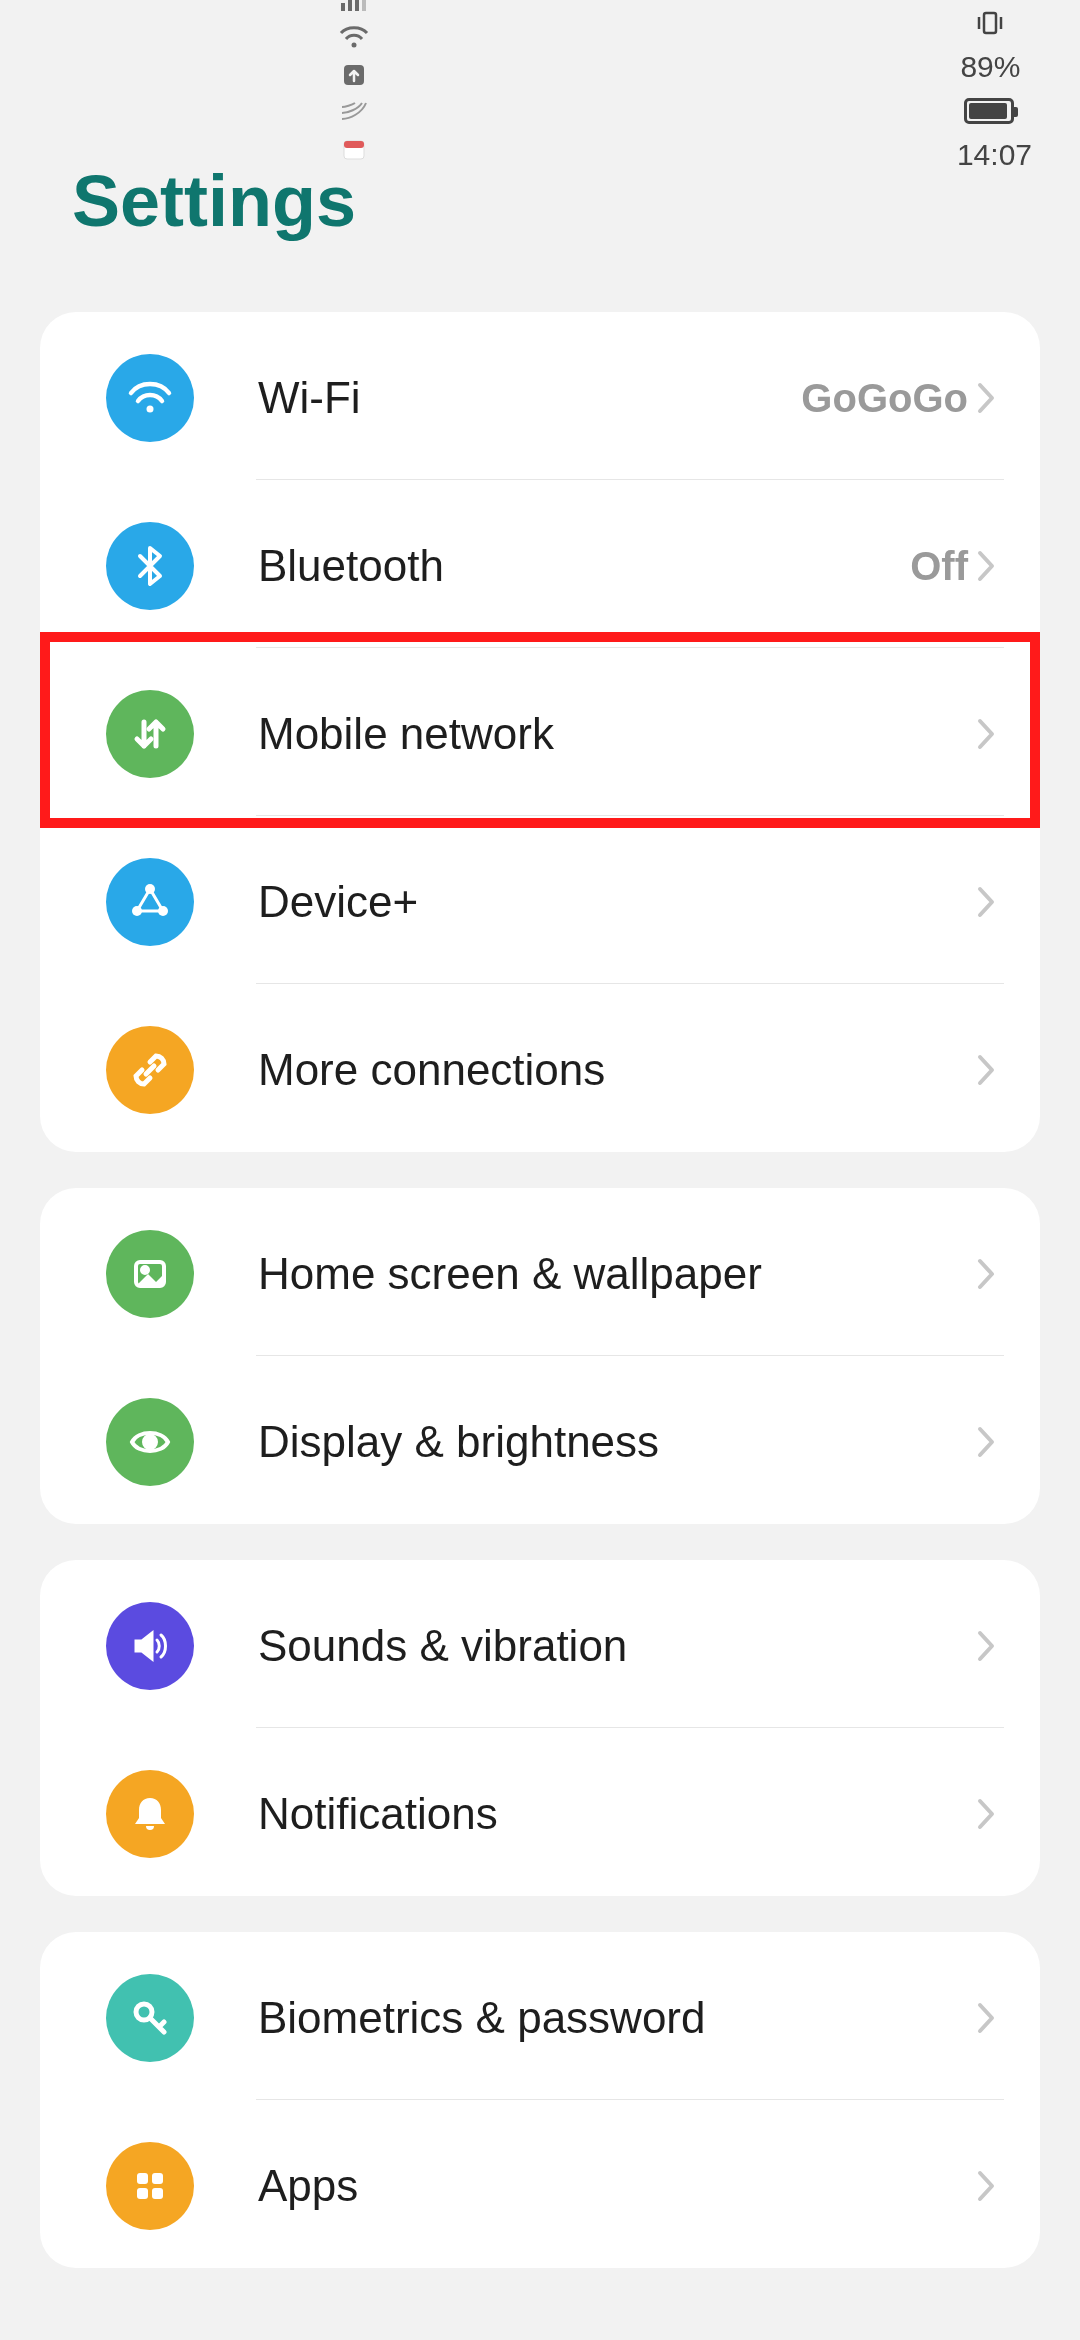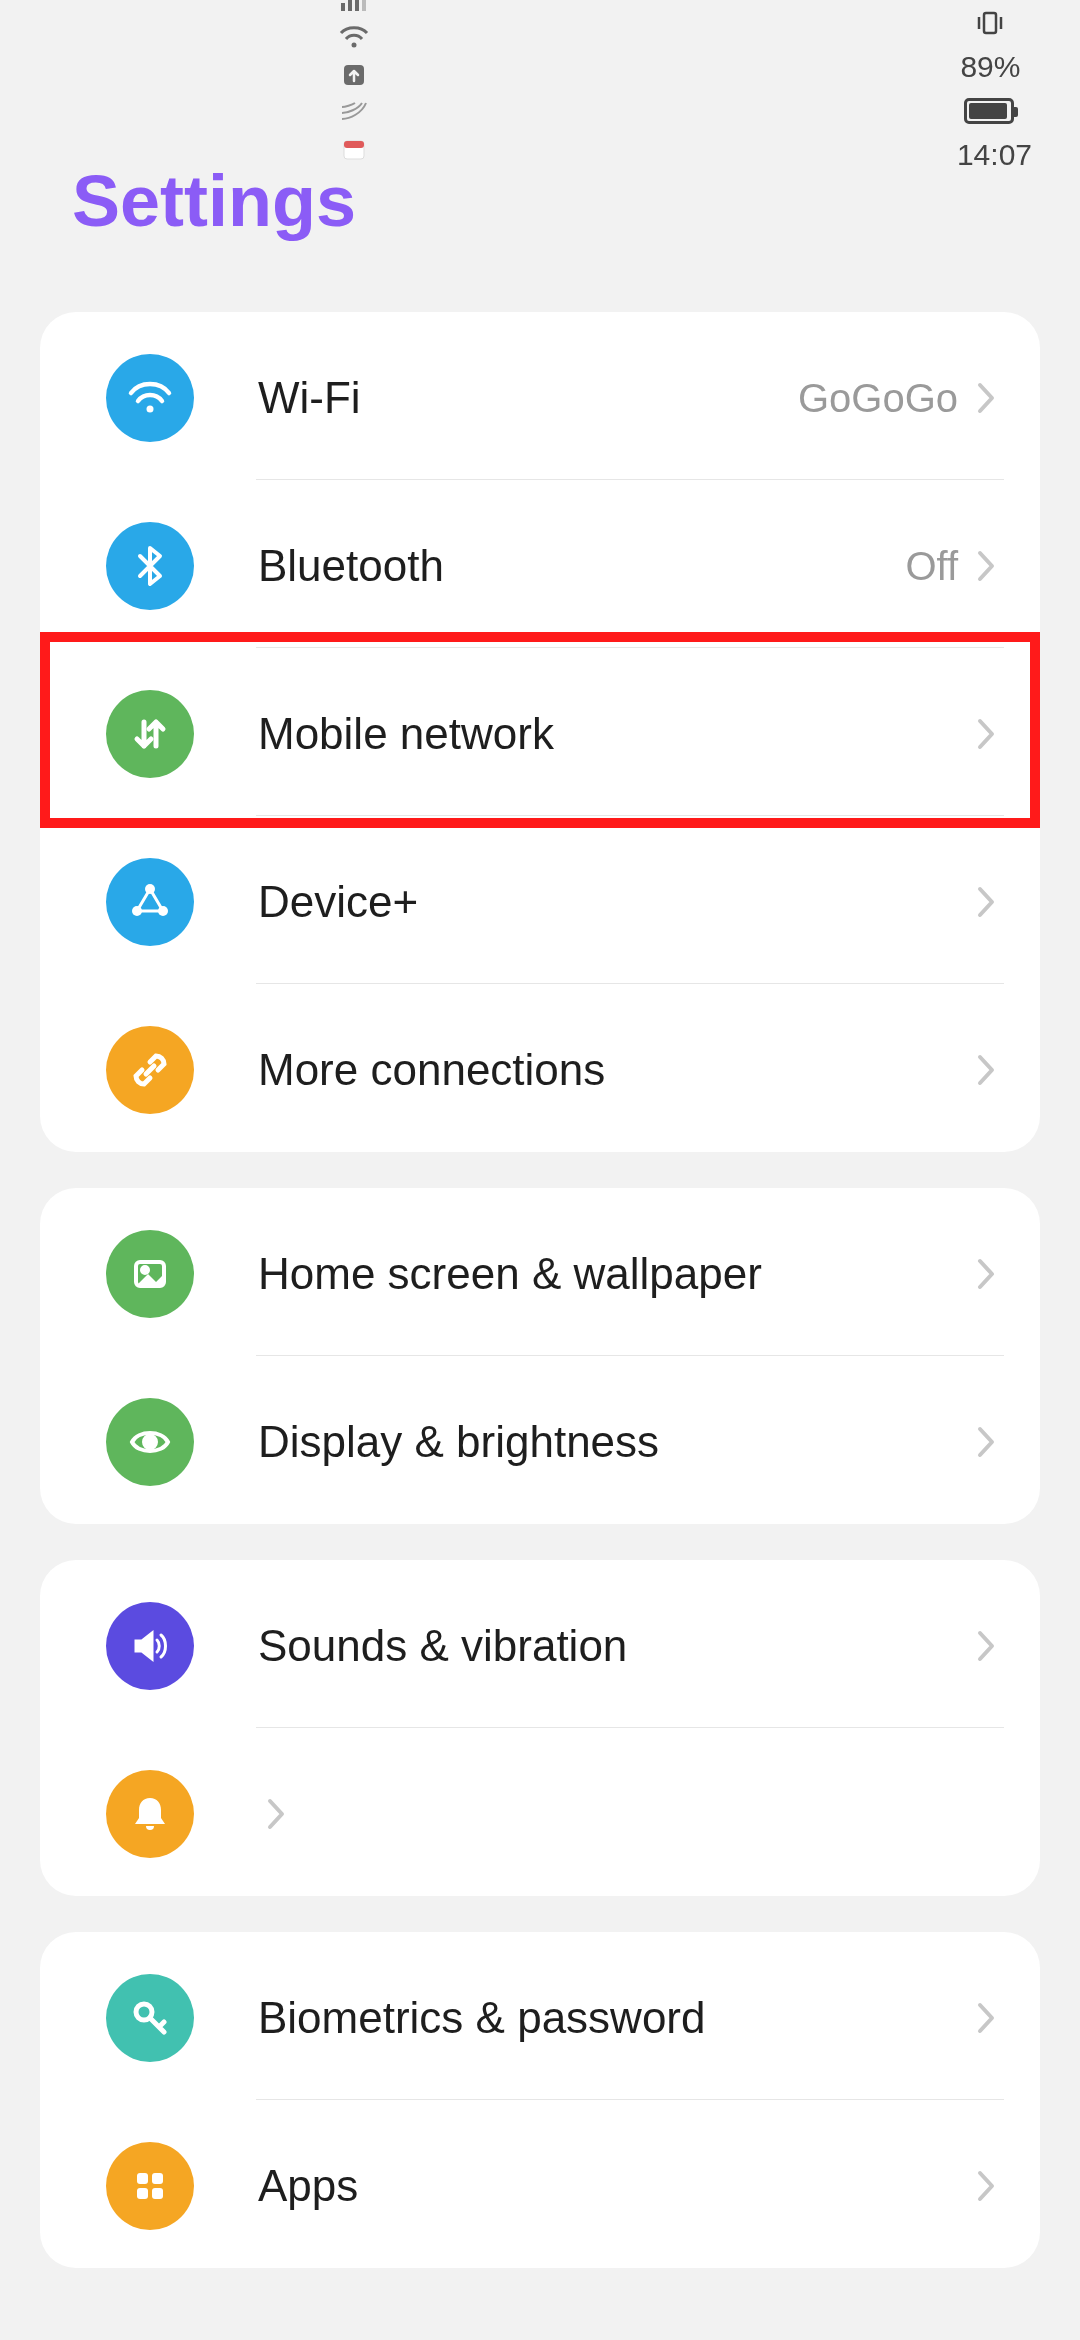--- a/index.html
+++ b/index.html
@@ -41,21 +41,21 @@
   .battery-fill {
     position: absolute; left: 2px; top: 2px; bottom: 2px;
     width: 86%; background: #444; border-radius: 2px;
   }
 
   
   .page-title {
     font-size: 72px;
     font-weight: 600;
     padding: 60px 72px 70px;
-    color: #8b5cf6;
+    color: #0f766e;
   }
 
   
   .card {
     background: #fff;
     border-radius: 36px;
     margin: 0 40px 36px;
   }
 
   .row {
@@ -80,21 +80,21 @@
   }
   .row-label {
     font-size: 44px;
     font-weight: 400;
     color: #1e1e1e;
     flex: 1 1 auto;
   }
   .row-value {
     font-size: 40px;
     color: #9a9a9a;
-    margin-right: 10px;
+    font-weight: bold;
   }
   .chevron {
     flex: 0 0 auto;
     width: 36px; height: 36px;
     display: flex; align-items: center; justify-content: center;
   }
   .chevron svg { stroke: #c7c7c7; }
 
   
   .bg-blue   { background: #29a8e8; }
@@ -316,20 +316,21 @@
       </span>
     <div class="row-divider"></div>
   </div>
   <div class="row">
     <span class="row-icon bg-orange">
       <svg width="48" height="48" viewBox="0 0 48 48" fill="#fff">
           <path d="M24 8 C17 8 13 13 13 20 V28 L9 34 H39 L35 28 V20 C35 13 31 8 24 8 Z"></path>
           <path d="M20 36 A4 4 0 0 0 28 36 Z"></path>
         </svg>
     </span>
+    <span class="row-label">Notifications</span>
     <span class="chevron">
         <svg width="22" height="34" viewBox="0 0 22 34" fill="none" stroke-width="4" stroke-linecap="round" stroke-linejoin="round">
           <path d="M5 4 L17 17 L5 30"></path>
         </svg>
       </span>
   </div>
 </div>
 
 <div class="card">
   <div class="row">

